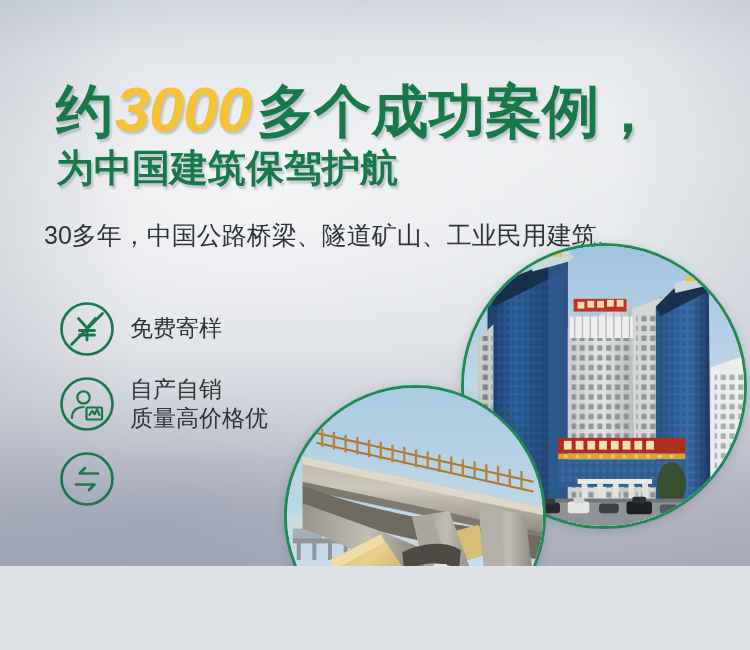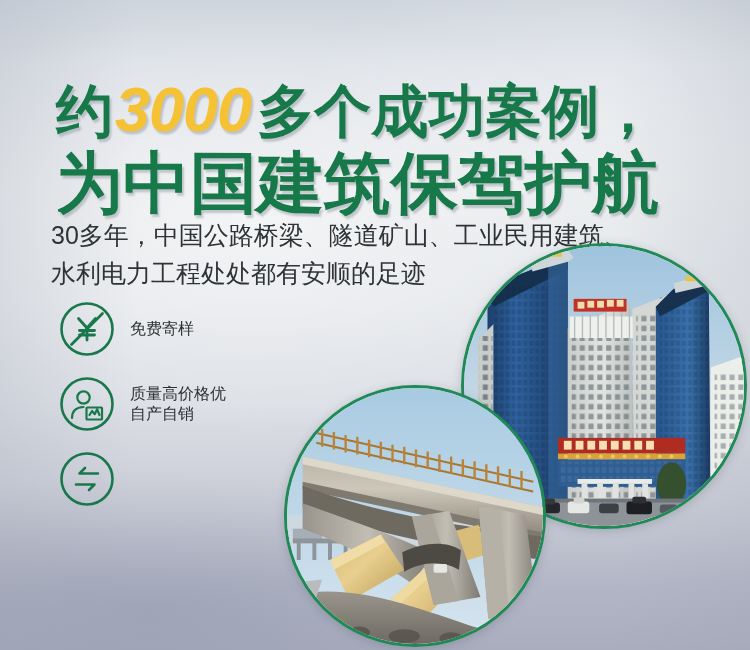--- a/index.html
+++ b/index.html
@@ -8,21 +8,21 @@
     font-family:"Liberation Sans","DejaVu Sans",sans-serif;
     overflow:hidden;
     position:relative;
     background:#dfe3e8;
   }
 
   
   #banner {
     position:relative;
     width:750px;
-    height:650px;
+    height:566px;
     overflow:hidden;
   }
 
   
   .bg-base {
     position:absolute; inset:0;
     background:
       linear-gradient(to bottom,
         #ced5dd 0%,
         #dde1e7 10%,
@@ -66,30 +66,30 @@
     color:#f5c235;
     font-size:63px;
     font-style:italic;
     font-weight:bold;
     letter-spacing:-1px;
     padding:0 6px 0 2px;
     text-shadow:2px 3px 2px rgba(120,128,140,0.38);
   }
   .hl-line2 {
     margin-top:8px;
-    font-size:67px;
+    font-size:38px;
     font-weight:bold;
     color:#17794a;
     text-shadow:2px 3px 2px rgba(120,128,140,0.38);
   }
 
   
   .subtitle {
     position:absolute;
-    left:51px;
+    left:44px;
     top:216px;
     width:665px;
     font-size:25px;
     line-height:1.52;
     color:#2f3336;
     white-space:nowrap;
   }
   .sub-line { display:block; }
 
   
@@ -107,21 +107,21 @@
   }
   .feat-icon {
     width:58px;
     height:58px;
     flex:0 0 58px;
     position:relative;
   }
   .feat-icon svg { display:block; width:58px; height:58px; }
   .feat-text {
     margin-left:14px;
-    font-size:16px;
+    font-size:23px;
     line-height:1.28;
     color:#2e3234;
     white-space:nowrap;
   }
   .feat-text span { display:block; }
 
   
   .photo-circle {
     position:absolute;
     border-radius:50%;
@@ -151,21 +151,20 @@
   <div class="bg-sheen"></div>
   <div class="bg-vignette"></div>
 
   <div class="headline">
     <div class="hl-line1"><span>约</span><span class="hl-num">3000</span><span>多个成功案例，</span></div>
     <div class="hl-line2">为中国建筑保驾护航</div>
   </div>
 
   <div class="subtitle">
     <span class="sub-line">30多年，中国公路桥梁、隧道矿山、工业民用建筑、</span>
-    <span class="sub-line">水利电力工程处处都有安顺的足迹</span>
   </div>
 
   <div class="features">
 
     <div class="feature">
       <div class="feat-icon">
         <svg viewBox="0 0 58 58">
           <circle cx="29" cy="29" r="25.5" fill="none" stroke="#19784b" stroke-width="2.6"></circle>
           <g fill="none" stroke="#19784b" stroke-width="2.8" stroke-linecap="round">
             <path d="M20.5 18.5 L29 28"></path>
@@ -189,22 +188,22 @@
           <circle cx="29" cy="29" r="25.5" fill="none" stroke="#19784b" stroke-width="2.6"></circle>
           <g fill="none" stroke="#19784b" stroke-width="2.2" stroke-linecap="round" stroke-linejoin="round">
             <circle cx="25.5" cy="22.5" r="6.2"></circle>
             <path d="M14 43 q0 -10.5 11.5 -11"></path>
             <rect x="28.5" y="32.5" width="15.5" height="12" rx="0.8"></rect>
             <path d="M31.5 40 l2.6 -4 l2.6 3.2 l2.4 -5 l2.4 5.8"></path>
           </g>
         </svg>
       </div>
       <div class="feat-text">
+        <span>自产自销</span>
         <span>质量高价格优</span>
-        <span>自产自销</span>
       </div>
     </div>
 
     <div class="feature">
       <div class="feat-icon">
         <svg viewBox="0 0 58 58">
           <circle cx="29" cy="29" r="25.5" fill="none" stroke="#19784b" stroke-width="2.6"></circle>
           <g fill="none" stroke="#19784b" stroke-width="2.6" stroke-linecap="round" stroke-linejoin="round">
             <path d="M40 23.5 H21.5 l5.5 -5.5"></path>
             <path d="M18 34.5 H36.5 l-5.5 5.5"></path>

